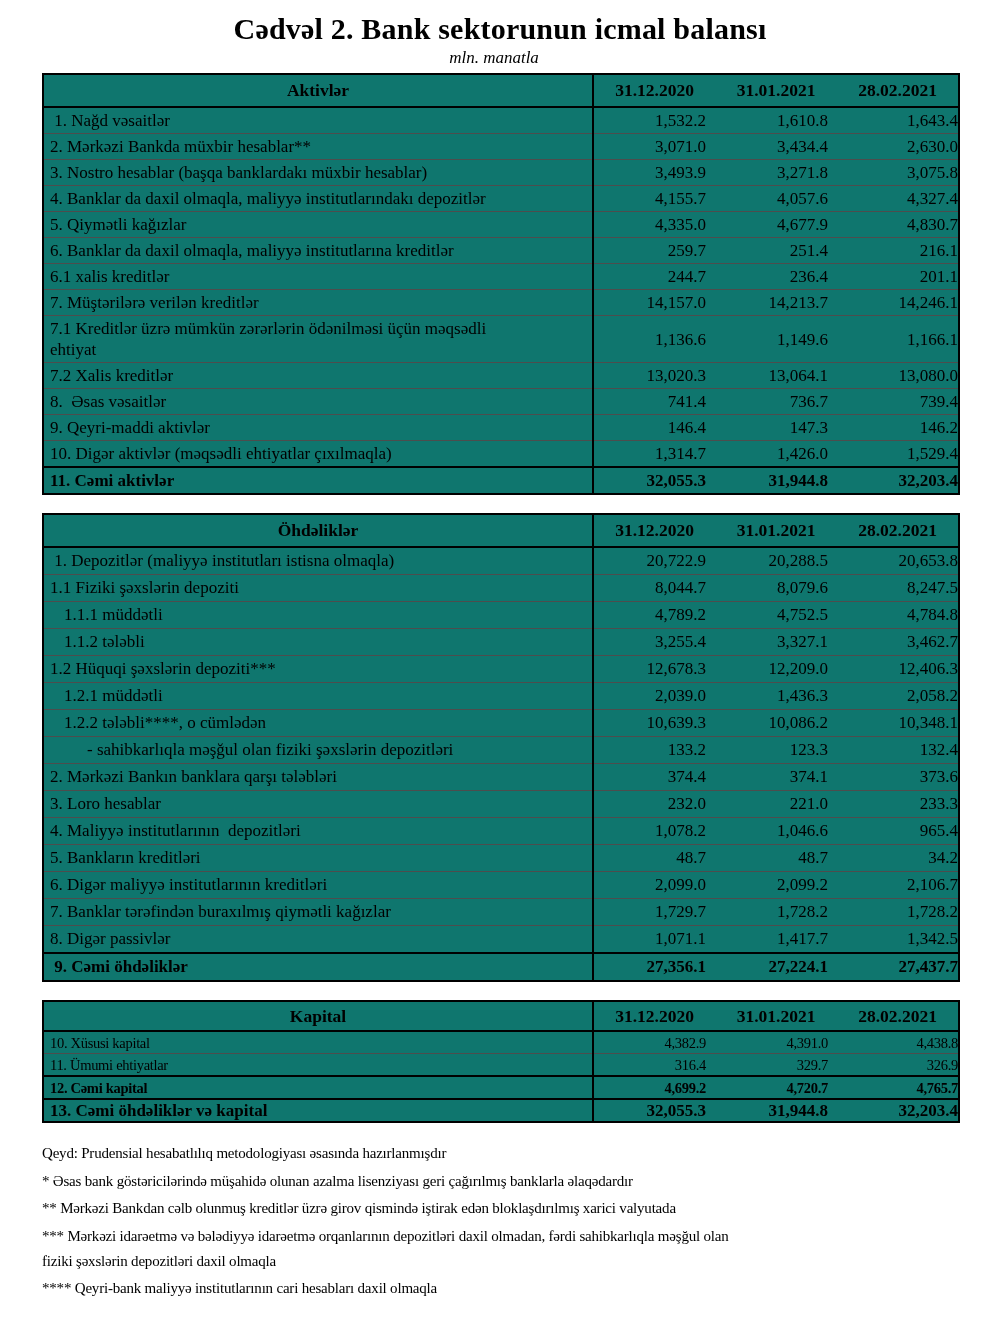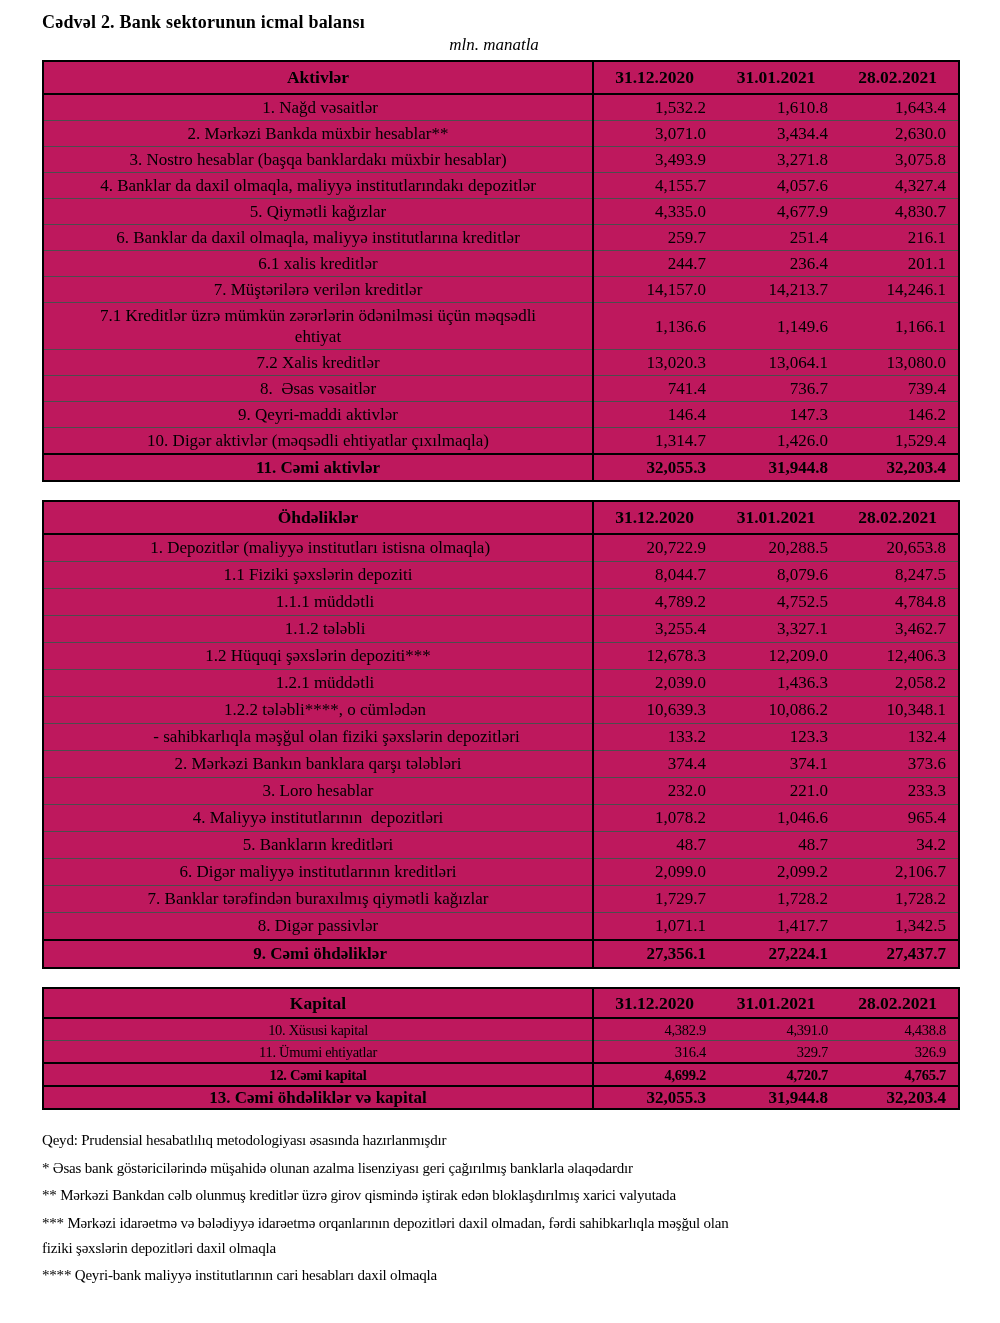--- a/index.html
+++ b/index.html
@@ -2,32 +2,32 @@
 <html><head>
 <meta charset="utf-8">
 <style>
   html, body { margin:0; padding:0; background:#ffffff; }
   .page {
     width:1000px; height:1323px; box-sizing:border-box;
     padding:8px 42px 0 42px;
     font-family:"Liberation Serif", serif; color:#000; background:#fff;
     overflow:hidden; position:relative;
   }
-  .title { text-align:left; font-weight:700; font-size:18px; margin:4px 0 0 0; letter-spacing:0.2px; }
+  .title { text-align:center; font-weight:700; font-size:30px; margin:4px 0 0 0; letter-spacing:0.2px; }
   .unit-note { text-align:center; font-style:italic; font-size:17px; margin:2px 12px 5px 0; }
 
-  table.fin { border-collapse:collapse; table-layout:fixed; width:916px; border:2.5px solid #000; margin:0 0 18px 0; background:#be185d; }
+  table.fin { border-collapse:collapse; table-layout:fixed; width:916px; border:2.5px solid #000; margin:0 0 18px 0; background:#0f766e; }
   col.c-lab { width:550px; }
   col.c-val { width:122px; }
   .fin th { font-weight:700; border-bottom:2.5px solid #000; font-size:17.5px; padding:5px 2px; text-align:center; }
   .fin td { font-size:17px; line-height:21px; padding:2px 6px; border-top:1px solid #4d4d4d; vertical-align:middle; }
   .fin .div { border-left:2.5px solid #000; }
-  .fin td.lab { text-align:center; white-space:pre-wrap; }
+  .fin td.lab { text-align:left; white-space:pre-wrap; }
   .fin td.val { text-align:right; padding:2px 9px 2px 2px; }
-  .fin td.val.last { padding-right:12px; }
+  .fin td.val.last { padding-right:0; }
   .fin tr.bold td { font-weight:700; }
   .fin tr.top-heavy td { border-top:2.5px solid #000; }
   .fin tr.top-medium td { border-top:2px solid #000; }
   .fin tr.ind2 td.lab { padding-left:20px; }
   .fin tr.ind1 td.lab { padding-left:43px; }
   .fin tr.cond td { font-size:14.5px; letter-spacing:-0.3px; }
   table.fin.roomy td { line-height:22px; }
   table.fin.compact td { line-height:18px; padding-top:1.5px; padding-bottom:1.5px; }
   table.fin.compact th { padding:3.5px 2px; }
 

